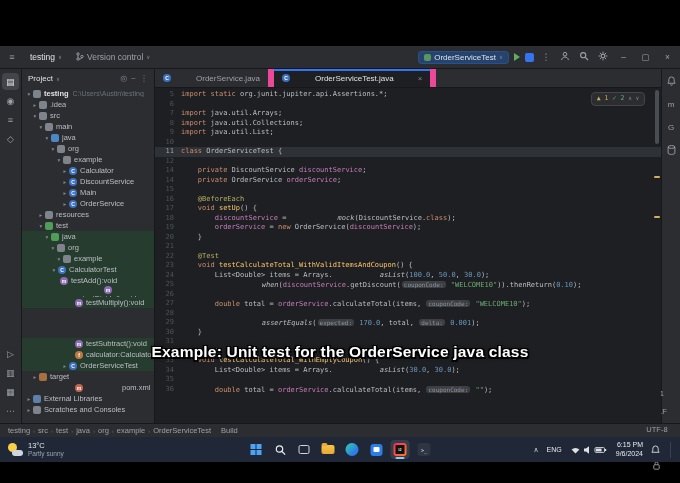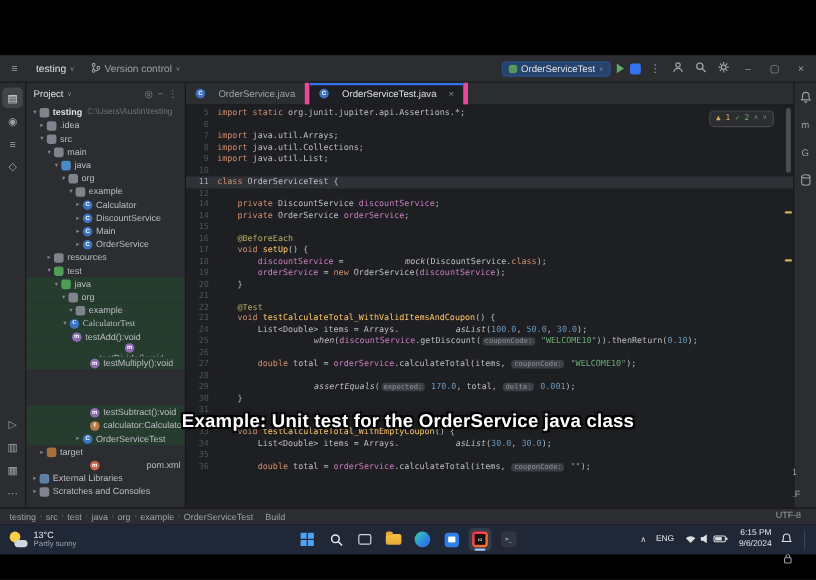--- a/index.html
+++ b/index.html
@@ -48,21 +48,21 @@
   .i-field { background:#bc7a45; }
   .i-maven { background:#c4664f; }
   .i-lib { background:#5d80a8; }
   .i-scratch { background:#7f848c; }
   .t-label { color:#bcbec4; overflow:hidden; text-overflow:clip; }
   .t-label.bold { color:#dfe1e5; font-weight:bold; }
   .t-sub { color:#6f737a; margin-left:4px; font-size:7px; overflow:hidden; }
 
   .editor { flex:1; display:flex; flex-direction:column; min-width:0; position:relative; background:#1e1f22; }
   .tabbar { height:19px; background:#2b2d30; border-bottom:1px solid #17181b; display:flex; align-items:stretch; font-size:8px; flex:none; }
-  .tab { display:flex; align-items:center; gap:8px; padding:0 8px; color:#9da0a8; cursor:pointer; border-right:4px solid #ec4899; }
+  .tab { display:flex; align-items:center; gap:22px; padding:0 8px; color:#9da0a8; cursor:pointer; border-right:6px solid #ec4899; }
   .tab.active { background:#1e1f22; color:#dfe1e5; box-shadow:inset 0 2px 0 #3574f0; }
   .tab .tclose { color:#81858e; font-size:8px; margin-left:2px; }
 
   .code { flex:1; position:relative; overflow:hidden; font-family:"DejaVu Sans Mono",monospace; font-size:7px; line-height:9.5px; padding-top:2px; }
   .cl { display:flex; height:9.5px; white-space:pre; }
   .cl.active { background:#2e3136; }
   .ln { width:26px; text-align:right; padding-right:7px; color:#4d5258; flex:none; user-select:none; }
   .cl.active .ln { color:#a1a3ab; }
   .ct { color:#bcbec4; }
   .tk-kw { color:#cf8e6d; }
@@ -277,21 +277,21 @@
           <div class="tree-row green" style="padding-left: 27px;">
             <span class="t-chev">▾</span>
             <span class="ticon i-folder"></span>
             <span class="t-label">org</span>
           </div>
           <div class="tree-row green" style="padding-left: 33px;">
             <span class="t-chev">▾</span>
             <span class="ticon i-folder"></span>
             <span class="t-label">example</span>
           </div>
-          <div class="tree-row green" style="padding-left: 28px; font-family: Liberation Serif, serif;">
+          <div class="tree-row green" style="padding-left: 28px;">
             <span class="t-chev">▾</span>
             <span class="ticon i-class">C</span>
             <span class="t-label">CalculatorTest</span>
           </div>
           <div class="tree-row green" style="padding-left: 30px;">
             <span class="t-chev"></span>
             <span class="ticon i-method">m</span>
             <span class="t-label">testAdd():void</span>
           </div>
           <div class="tree-row green" style="padding-left: 45px; flex-direction: column;">

